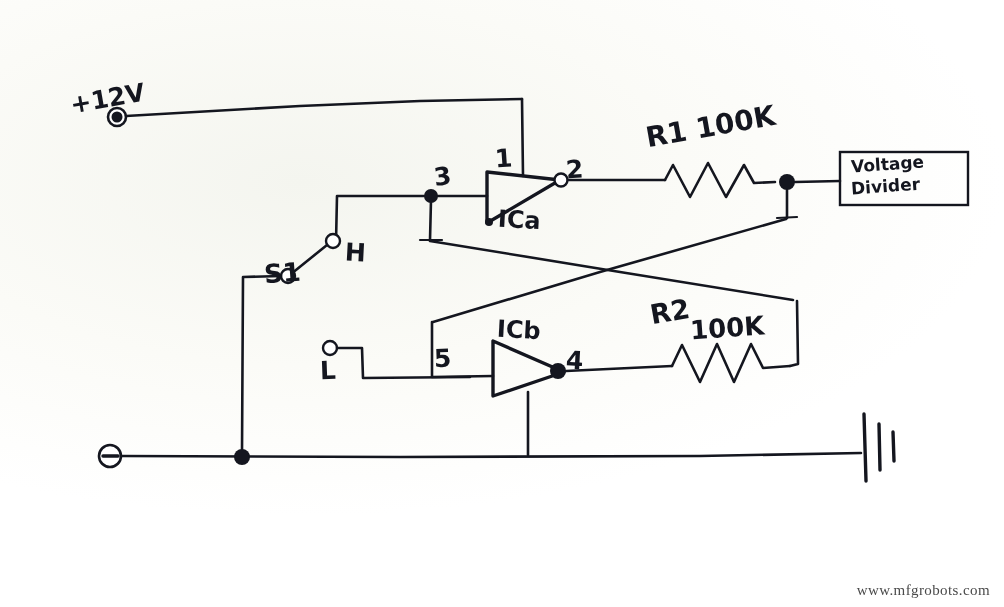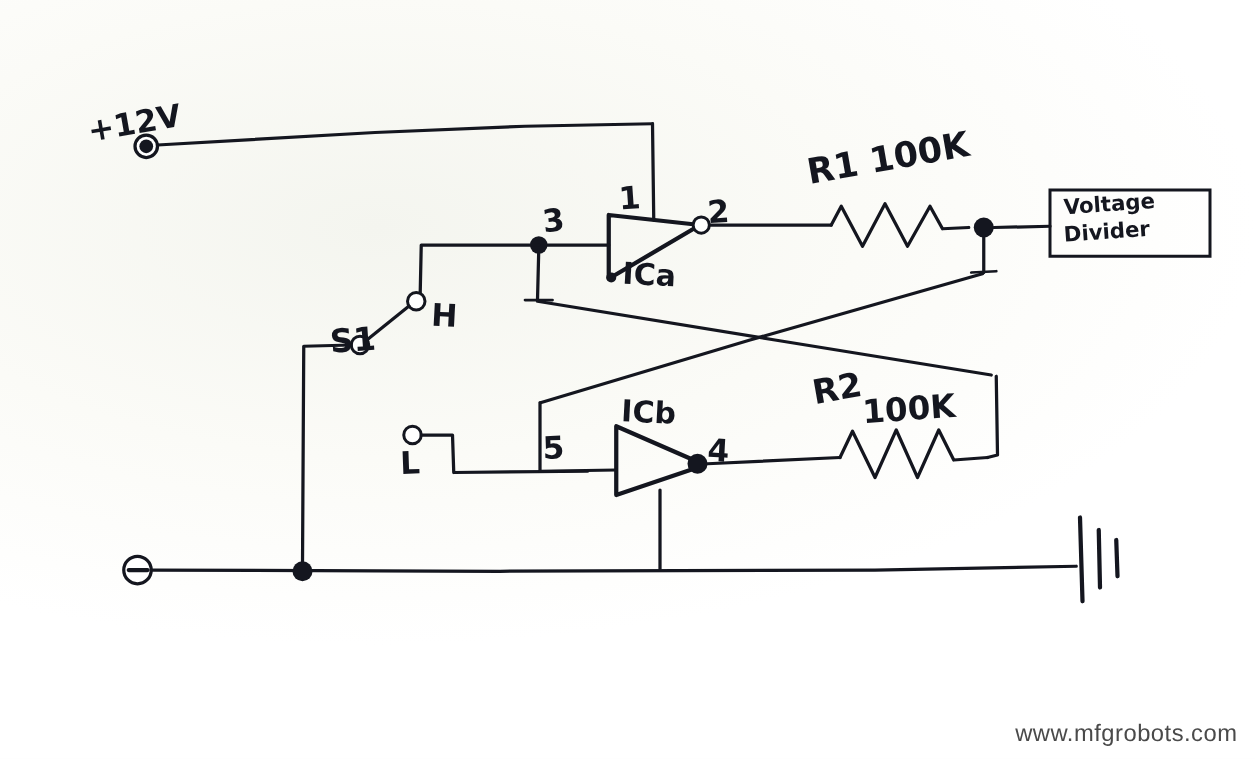--- a/index.html
+++ b/index.html
@@ -56,22 +56,22 @@
   .tilt-b { transform: rotate(-4deg); }
   .tilt-c { transform: rotate(-10deg); }
   .tilt-d { transform: rotate(3deg); }
   .tilt-e { transform: rotate(-2deg); }
 
   #watermark {
     position: absolute;
     right: 14px;
     bottom: 8px;
     color: #4a4a4a;
-    font-family: Liberation Sans, sans-serif;
-    font-size: 19px;
+    font-family: Liberation Serif, serif;
+    font-size: 15px;
     letter-spacing: 0.4px;
     user-select: none;
   }
 </style>
 </head>
 <body>
 
 <div id="sheet">
 
   <div id="paper-texture"></div>

